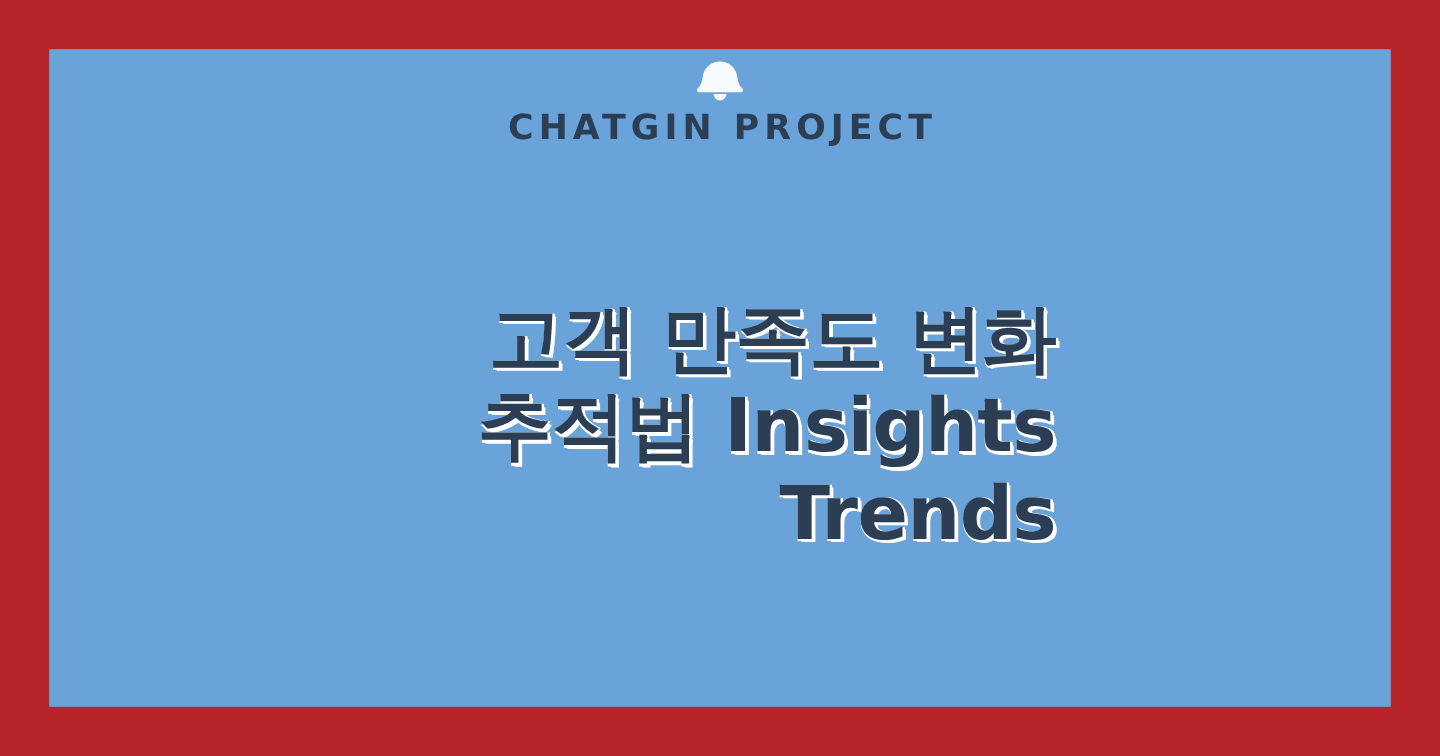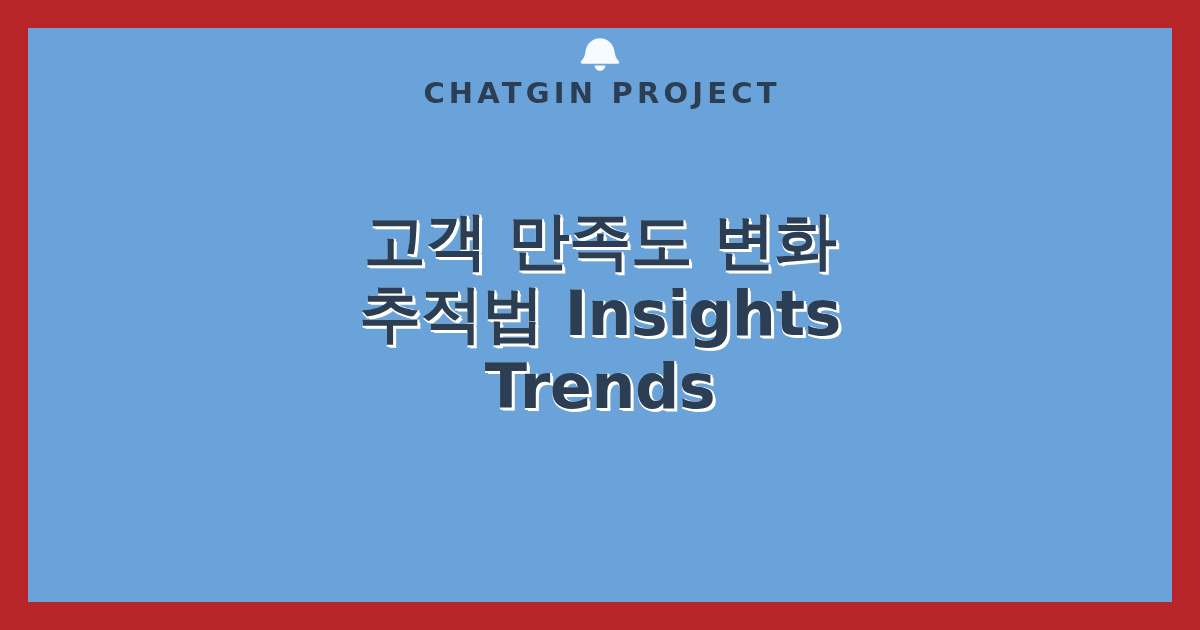--- a/index.html
+++ b/index.html
@@ -12,21 +12,21 @@
     overflow: hidden;
     font-family: "DejaVu Sans", "Liberation Sans", sans-serif;
   }
 
   #card {
     position: relative;
     box-sizing: border-box;
     width: 1200px;
     height: 630px;
     background: #b72528;          
-    padding: 28px;
+    padding: 41px;
   }
 
   #panel {
     position: relative;
     box-sizing: border-box;
     width: 100%;
     height: 100%;
     background: #6aa3da;          
     overflow: hidden;
   }
@@ -59,24 +59,24 @@
     letter-spacing: 4.2px;
     text-indent: 4.2px;
     line-height: 1.1;
     white-space: nowrap;
   }
 
   
   #headline-wrap {
     position: absolute;
     left: 50%;
-    top: 176px;
+    top: 204px;
     transform: translateX(-50%);
     width: 560px;
-    text-align: center;
+    text-align: right;
   }
 
   #headline {
     margin: 0;
     color: #2c3e54;
     font-family: "DejaVu Sans", "Liberation Sans", sans-serif;
     font-size: 62px;
     font-weight: 700;
     line-height: 1.18;
     letter-spacing: -0.5px;

